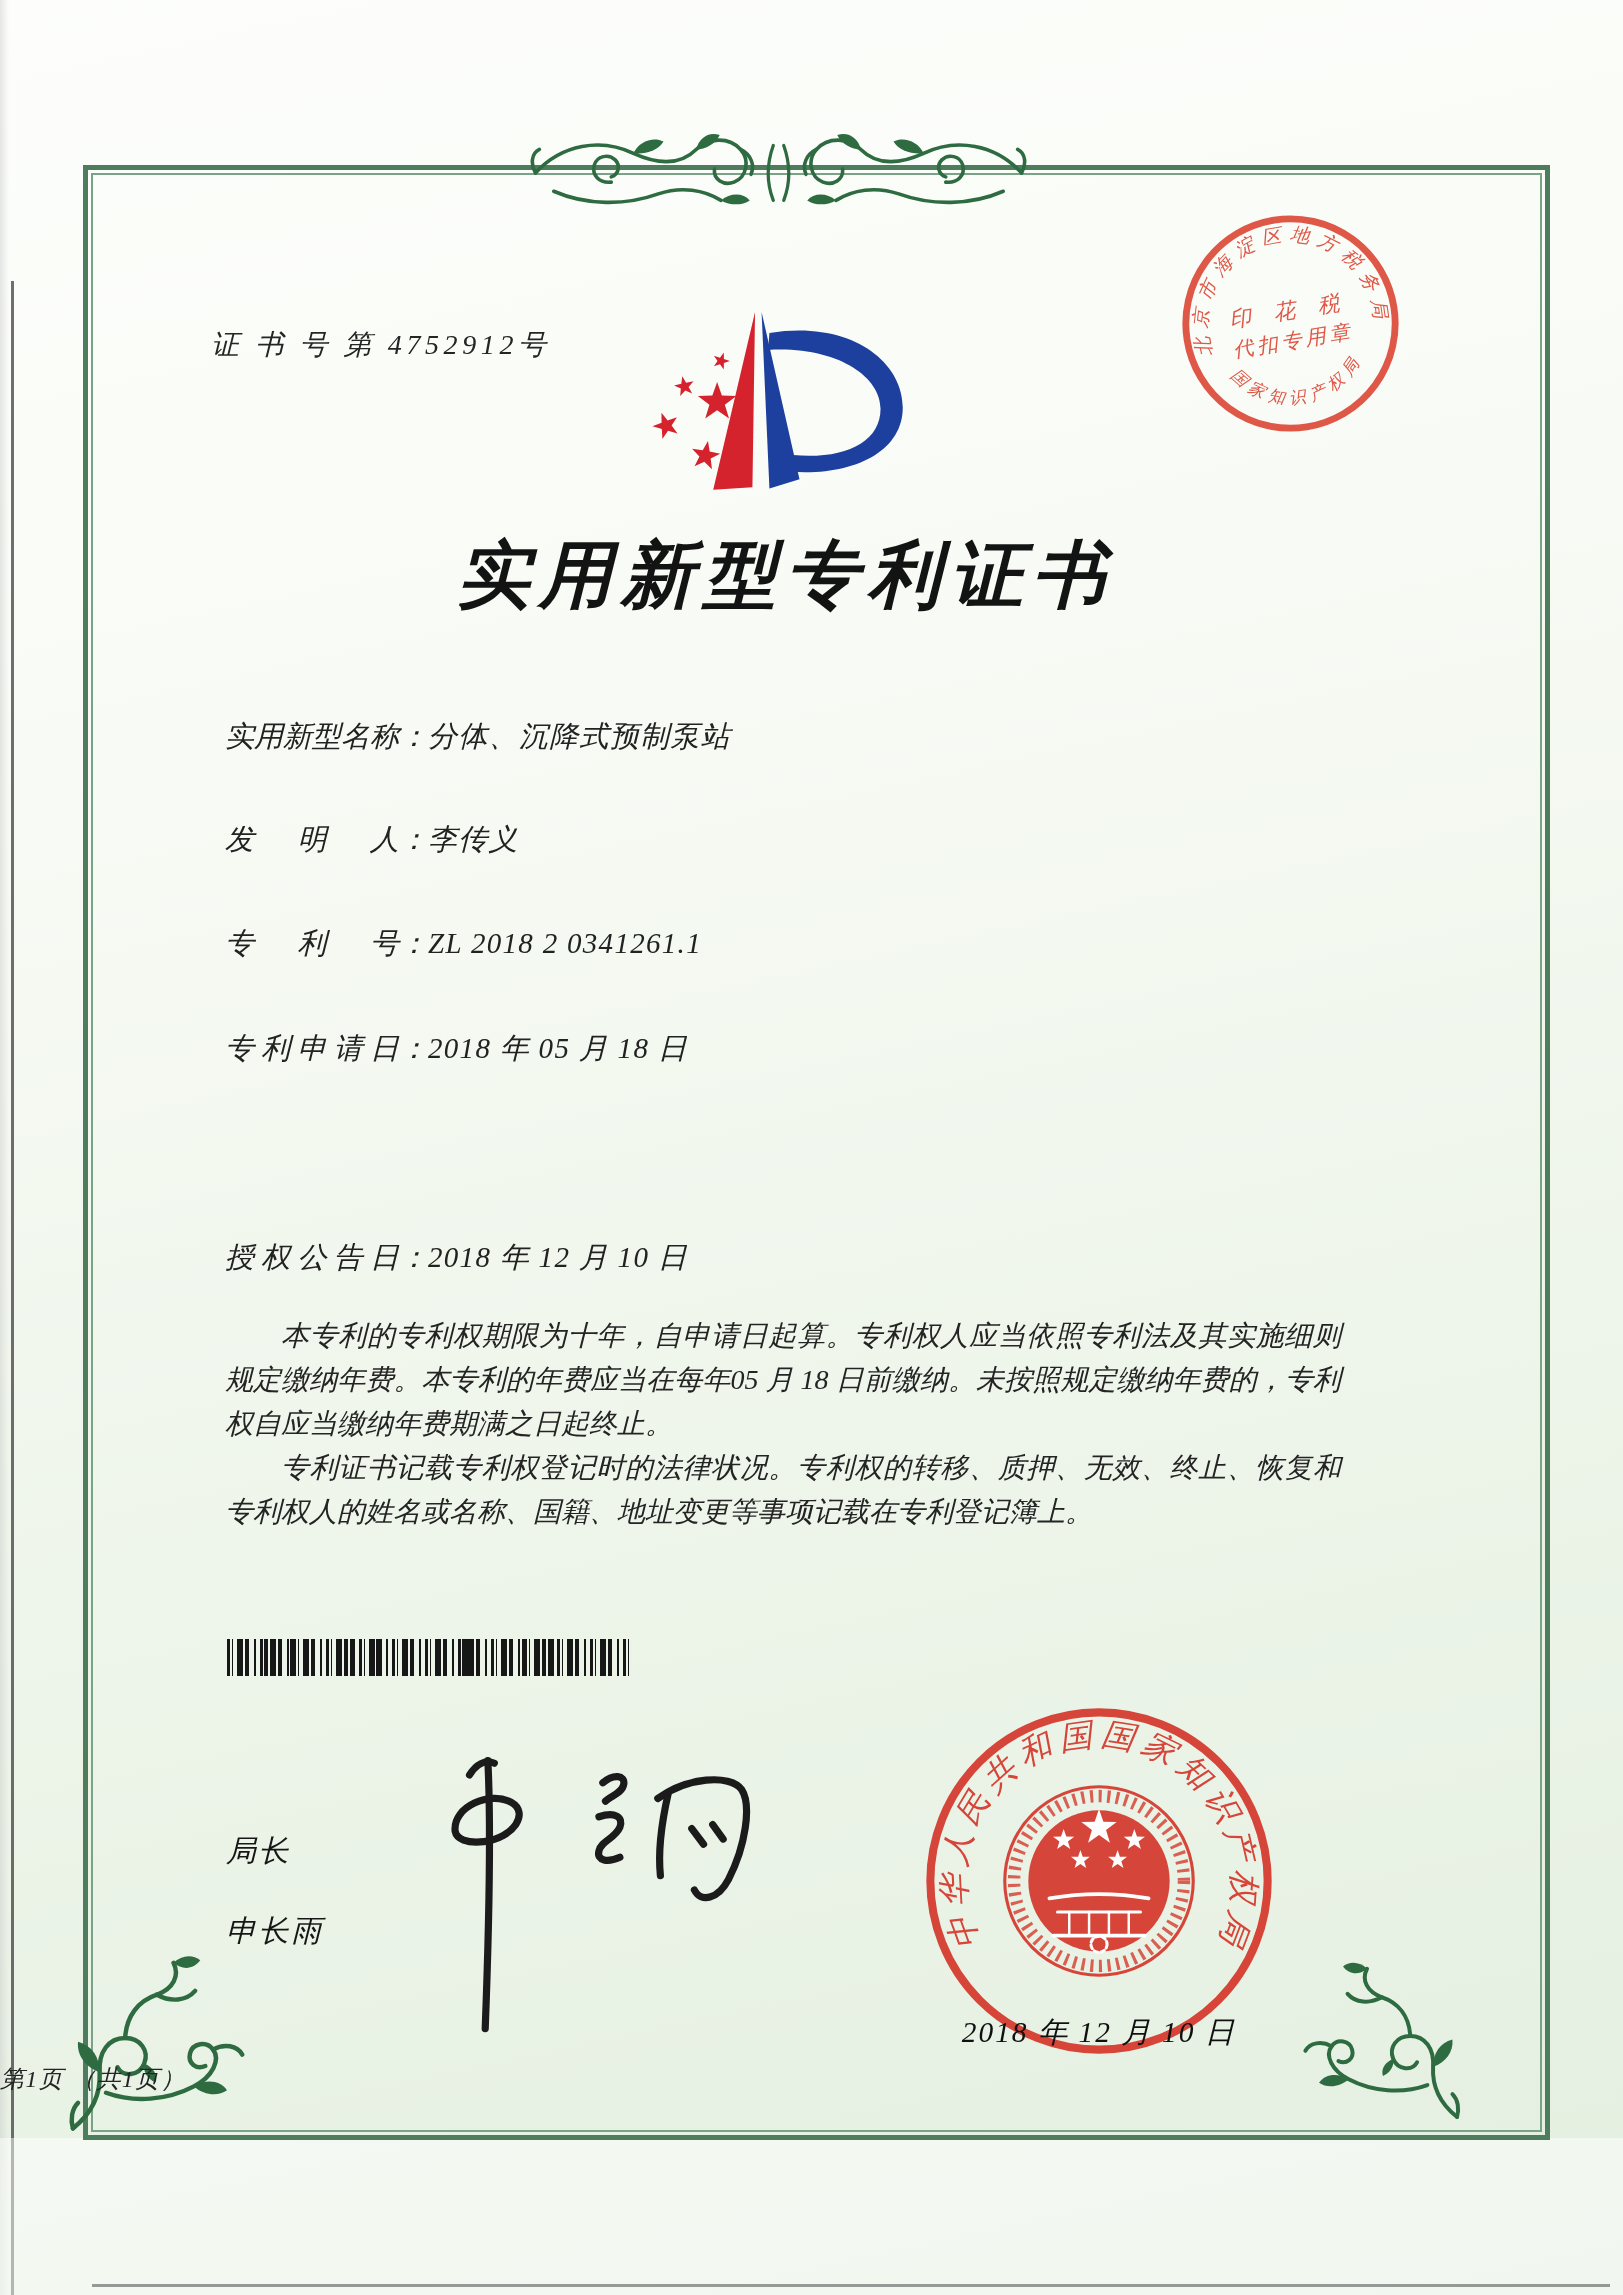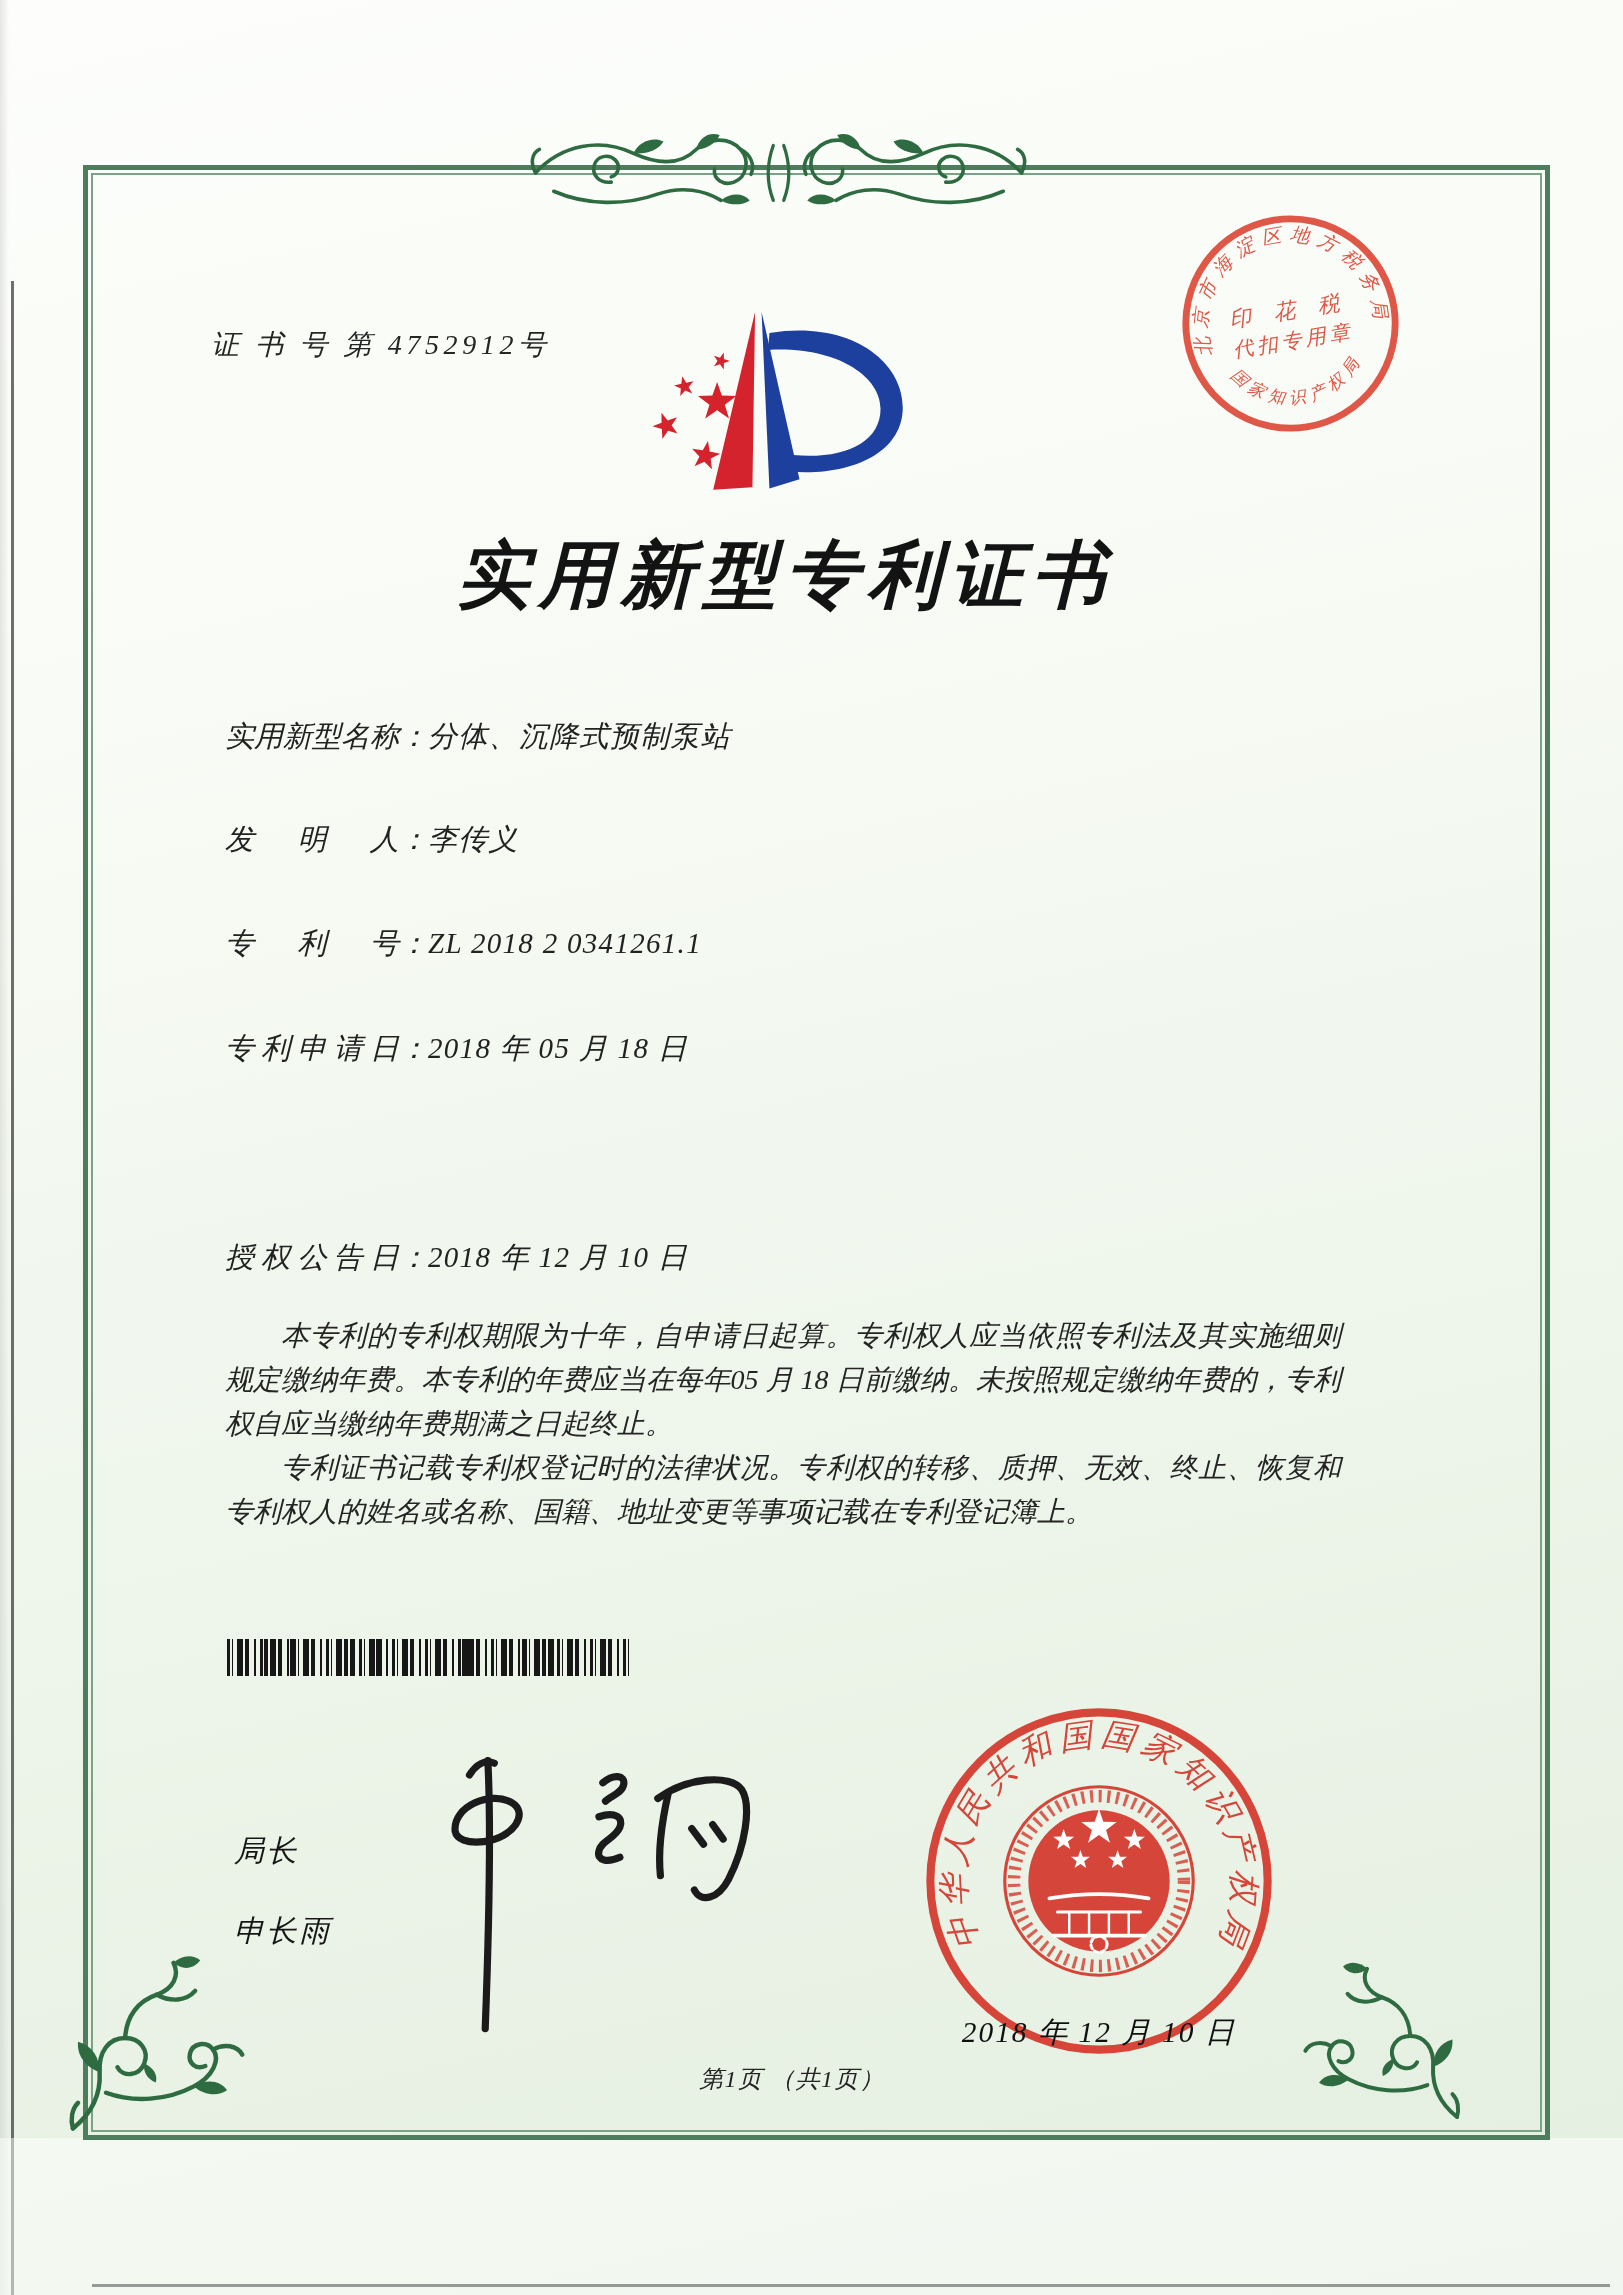--- a/index.html
+++ b/index.html
@@ -33,28 +33,28 @@
   
   .paras{position:absolute;left:225px;top:1314px;width:1116px;font-size:28px;line-height:44px;text-align:justify;color:#242424;}
   .paras p{margin:0;text-indent:56px;}
   
   .barcode{position:absolute;left:227px;top:1639px;width:402px;height:37px;
     background-image:
       repeating-linear-gradient(90deg,#171717 0 3.3px,transparent 3.3px 5.2px,#171717 5.2px 6.5px,transparent 6.5px 10.5px,#171717 10.5px 16.4px,transparent 16.4px 18.3px,#171717 18.3px 21.6px,transparent 21.6px 27px,#171717 27px 29px,transparent 29px 33px),
       repeating-linear-gradient(90deg,transparent 0 37px,#171717 37px 41px,transparent 41px 63px,#171717 63px 69px,transparent 69px 86px);
   }
   
-  .signer{position:absolute;left:226px;font-size:30px;font-family:"Liberation Sans","DejaVu Sans",sans-serif;color:#161616;letter-spacing:2.6px;margin-left:8px;}
+  .signer{position:absolute;left:226px;font-size:30px;font-family:"Liberation Sans","DejaVu Sans",sans-serif;color:#161616;letter-spacing:2.6px;}
   .signer.role{top:1831px;}
   .signer.name{top:1911px;}
   .sig{position:absolute;left:412px;top:1733px;width:353px;height:314px;z-index:3;}
   
   .cnipa-seal{position:absolute;left:913px;top:1695px;width:372px;height:372px;opacity:.93;z-index:4;}
   .seal-date{position:absolute;left:916px;top:2013px;width:366px;text-align:center;font-size:29.4px;letter-spacing:2px;color:#101010;z-index:6;}
-  .footer{position:absolute;left:0;top:2063px;width:1584px;text-align:center;font-size:24px;letter-spacing:1.3px;color:#242424;}
+  .footer{position:absolute;left:0;top:2063px;width:1584px;font-size:24px;letter-spacing:1.3px;color:#242424;}
   svg text{font-family:"Liberation Serif","DejaVu Serif",serif;}
 </style>
 </head>
 <body>
 
 <div id="page">
 
   <svg width="0" height="0" style="position:absolute" aria-hidden="true">
     <defs>
       <path id="emStar" d="M0,-10 L2.35,-3.24 L9.51,-3.09 L3.8,1.24 L5.88,8.09 L0,4 L-5.88,8.09 L-3.8,1.24 L-9.51,-3.09 L-2.35,-3.24 Z"></path>

